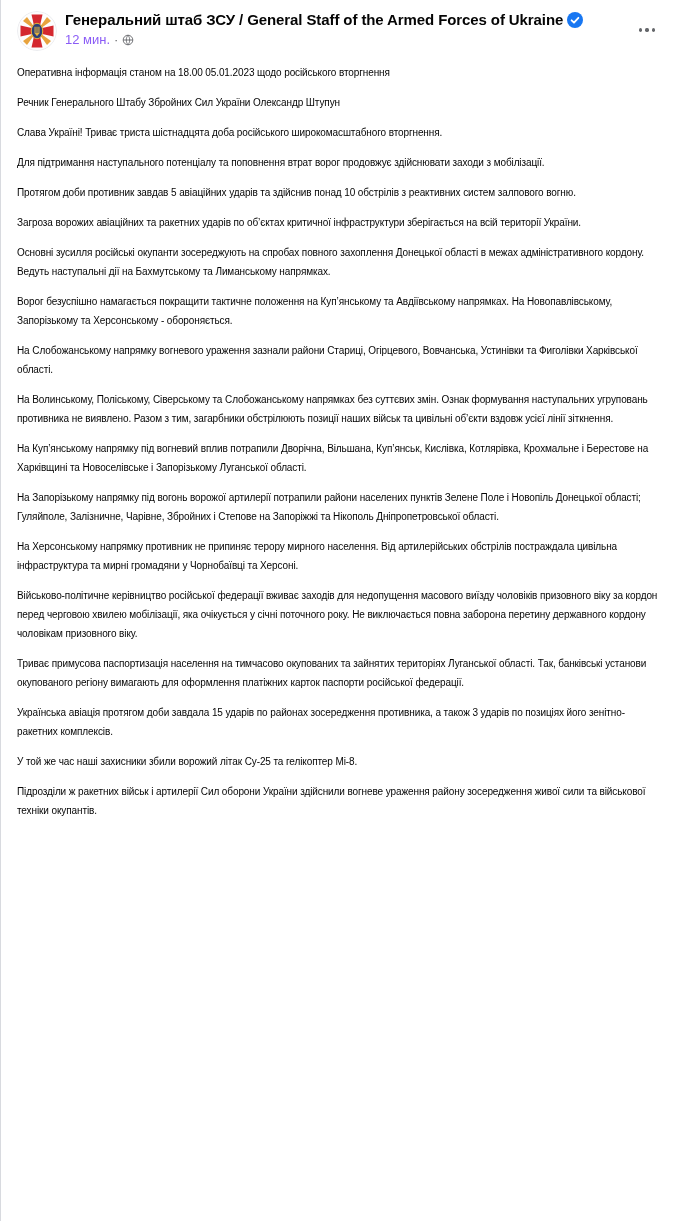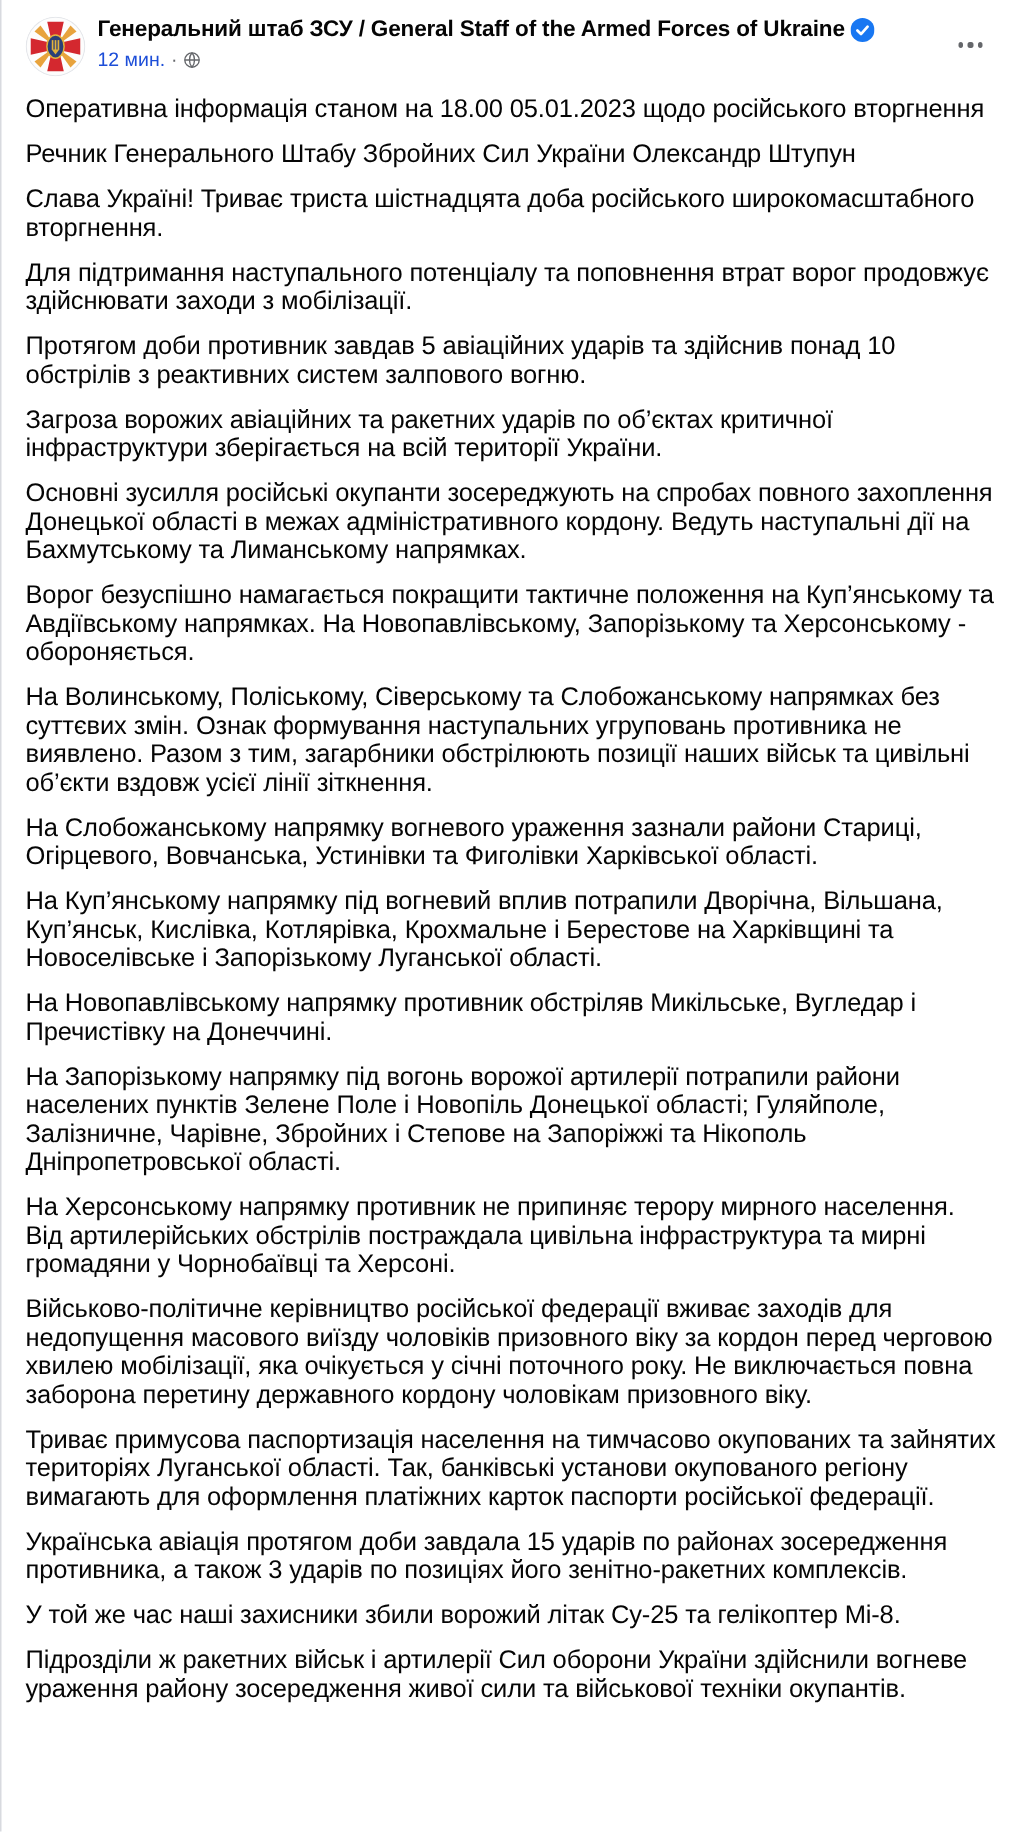--- a/index.html
+++ b/index.html
@@ -37,21 +37,21 @@
     letter-spacing: -0.1px;
     cursor: pointer;
   }
   .verified-badge { width: 16px; height: 16px; margin-left: 4px; flex: 0 0 16px; }
   .meta-row {
     display: flex; align-items: center;
     margin-top: 4px;
     font-size: 13px;
     color: #65676b;
   }
-  .meta-row .timestamp { color: #1d4ed8; text-decoration: none; cursor: pointer; }
+  .meta-row .timestamp { color: #8b5cf6; text-decoration: none; cursor: pointer; }
   .meta-sep { margin: 0 4px; }
   .globe-icon { display: inline-block; width: 12px; height: 12px; }
 
   .more-btn {
     position: absolute;
     right: 18px; top: 18px;
     width: 32px; height: 24px;
     display: flex; align-items: center; justify-content: center;
     border-radius: 6px;
     cursor: pointer;
@@ -61,21 +61,21 @@
   .more-btn .dot {
     width: 3.6px; height: 3.6px;
     background: #65676b;
     border-radius: 50%;
     margin: 0 1.8px;
   }
 
   .post-body { padding: 1px 16px 0 16px; }
   .post-body .para {
     margin: 11px 0 0 0;
-    font-size: 17px;
+    font-size: 10px;
     line-height: 19px;
     color: #050505;
     letter-spacing: -0.1px;
     white-space: pre-wrap;
   }
 </style>
 </head>
 <body>
 
 <div class="post-card">
@@ -136,24 +136,23 @@
 
   <div class="post-body">
       <p class="para">Оперативна інформація станом на 18.00 05.01.2023 щодо російського вторгнення</p>
       <p class="para">Речник Генерального Штабу Збройних Сил України Олександр Штупун</p>
       <p class="para">Слава Україні! Триває триста шістнадцята доба російського широкомасштабного вторгнення.</p>
       <p class="para">Для підтримання наступального потенціалу та поповнення втрат ворог продовжує здійснювати заходи з мобілізації.</p>
       <p class="para">Протягом доби противник завдав 5 авіаційних ударів та здійснив понад 10 обстрілів з реактивних систем залпового вогню.</p>
       <p class="para">Загроза ворожих авіаційних та ракетних ударів по об’єктах критичної інфраструктури зберігається на всій території України.</p>
       <p class="para">Основні зусилля російські окупанти зосереджують на спробах повного захоплення Донецької області в межах адміністративного кордону. Ведуть наступальні дії на Бахмутському та Лиманському напрямках.</p>
       <p class="para">Ворог безуспішно намагається покращити тактичне положення на Куп’янському та Авдіївському напрямках. На Новопавлівському, Запорізькому та Херсонському - обороняється.</p>
+      <p class="para">На Слобожанському напрямку вогневого ураження зазнали райони Стариці, Огірцевого, Вовчанська, Устинівки та Фиголівки Харківської області.</p>
       <p class="para">На Волинському, Поліському, Сіверському та Слобожанському напрямках без суттєвих змін. Ознак формування наступальних угруповань противника не виявлено. Разом з тим, загарбники обстрілюють позиції наших військ та цивільні об’єкти вздовж усієї лінії зіткнення.</p>
-      <p class="para">На Слобожанському напрямку вогневого ураження зазнали райони Стариці, Огірцевого, Вовчанська, Устинівки та Фиголівки Харківської області.</p>
       <p class="para">На Куп’янському напрямку під вогневий вплив потрапили Дворічна, Вільшана, Куп’янськ, Кислівка, Котлярівка, Крохмальне і Берестове на Харківщині та Новоселівське і Запорізькому Луганської області.</p>
-      <p class="para">На Новопавлівському напрямку противник обстріляв Микільське, Вугледар і Пречистівку на Донеччині.</p>
       <p class="para">На Запорізькому напрямку під вогонь ворожої артилерії потрапили райони населених пунктів Зелене Поле і Новопіль Донецької області; Гуляйполе, Залізничне, Чарівне, Збройних і Степове на Запоріжжі та Нікополь Дніпропетровської області.</p>
       <p class="para">На Херсонському напрямку противник не припиняє терору мирного населення. Від артилерійських обстрілів постраждала цивільна інфраструктура та мирні громадяни у Чорнобаївці та Херсоні.</p>
       <p class="para">Військово-політичне керівництво російської федерації вживає заходів для недопущення масового виїзду чоловіків призовного віку за кордон перед черговою хвилею мобілізації, яка очікується у січні поточного року. Не виключається повна заборона перетину державного кордону чоловікам призовного віку.</p>
       <p class="para">Триває примусова паспортизація населення на тимчасово окупованих та зайнятих територіях Луганської області. Так, банківські установи окупованого регіону вимагають для оформлення платіжних карток паспорти російської федерації.</p>
       <p class="para">Українська авіація протягом доби завдала 15 ударів по районах зосередження противника, а також 3 ударів по позиціях його зенітно-ракетних комплексів.</p>
       <p class="para">У той же час наші захисники збили ворожий літак Су-25 та гелікоптер Мі-8.</p>
       <p class="para">Підрозділи ж ракетних військ і артилерії Сил оборони України здійснили вогневе ураження району зосередження живої сили та військової техніки окупантів.</p>
     </div>
 
 </div>

